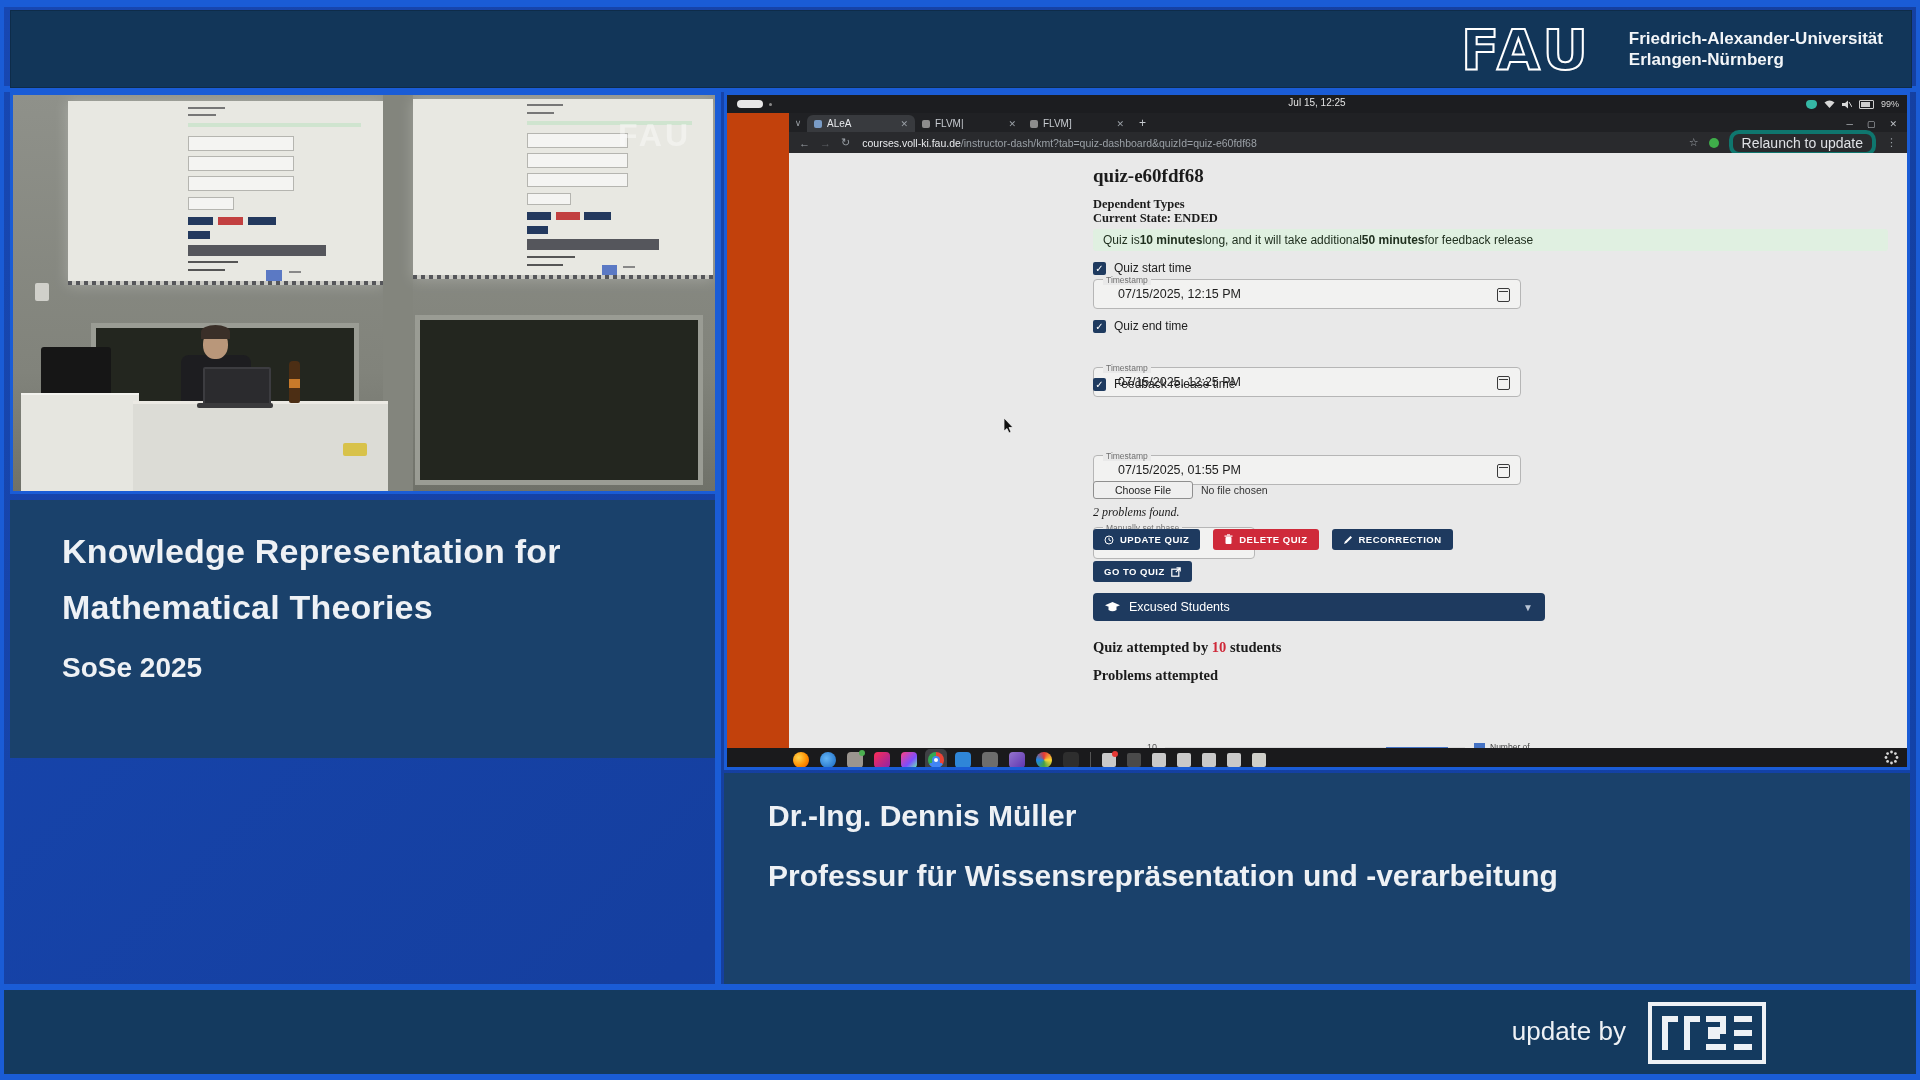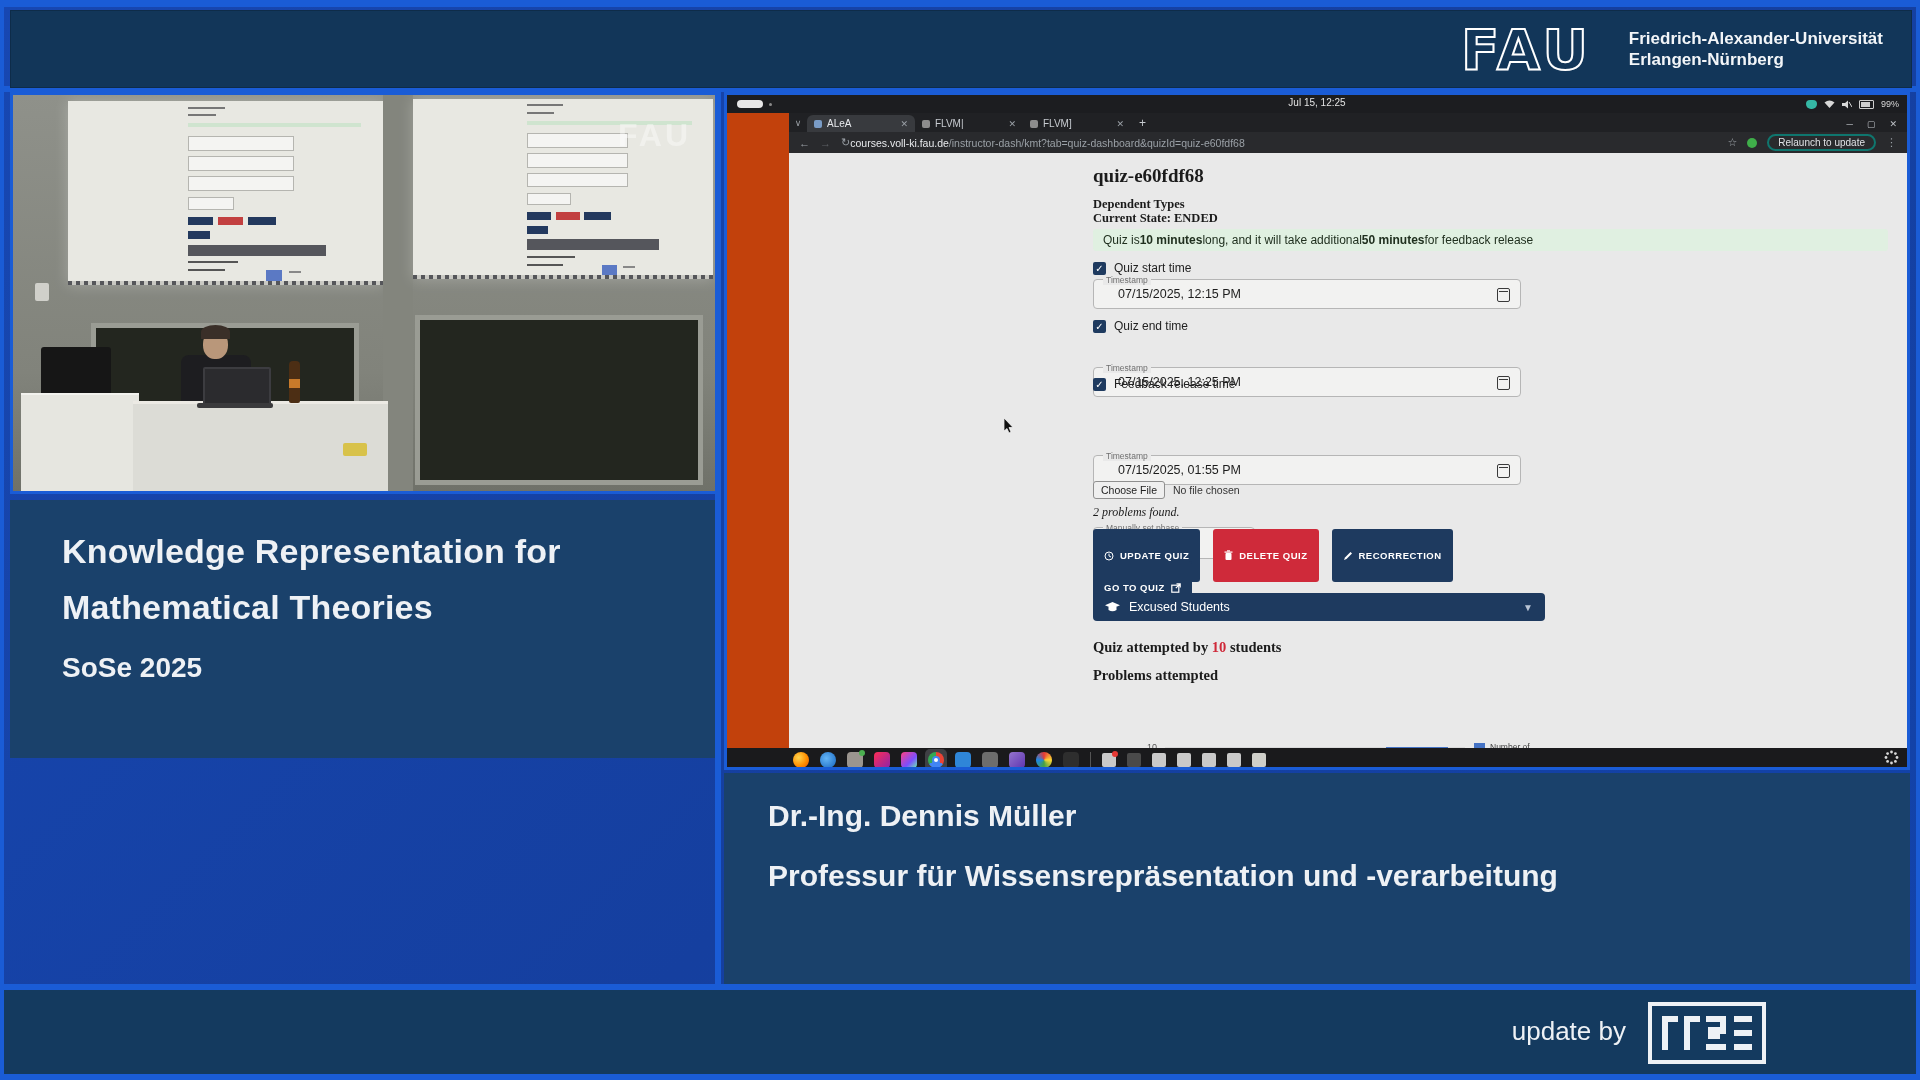--- a/index.html
+++ b/index.html
@@ -57,26 +57,26 @@
   .tab.active{background:#383a3e;color:#e8eaed;}
   .tab .fav{width:8px;height:8px;border-radius:2px;background:#7a9cc6;flex:none;}
   .tab .fav.gray{background:#8d8d8d;}
   .tab .tab-close{margin-left:auto;font-size:9px;color:#9aa0a6;}
   #tab-caret{width:18px;text-align:center;font-size:9px;color:#9aa0a6;height:17px;line-height:17px;}
   #new-tab-btn{font-size:12px;color:#c7cbd0;margin-left:8px;height:17px;line-height:17px;}
   #win-controls{margin-left:auto;display:flex;gap:14px;margin-right:10px;font-size:9px;color:#bdc1c6;height:17px;align-items:center;}
   #urlbar{left:0;top:19px;width:100%;height:21px;background:#292a2d;display:flex;align-items:center;color:#9aa0a6;font-size:11px;}
   #urlbar .nav{margin-left:10px;font-size:11px;}
   #urlbar .nav.dim{opacity:.45;}
-  #url-text{font-size:10.5px;white-space:nowrap;overflow:hidden;max-width:620px;}
+  #url-text{margin-left:12px;font-size:10.5px;white-space:nowrap;overflow:hidden;max-width:620px;}
   #url-text .domain{color:#e8eaed;}
   #url-text .path{color:#9aa0a6;}
   #urlbar-right{margin-left:auto;display:flex;align-items:center;gap:10px;margin-right:10px;}
   #ext-icon{width:10px;height:10px;border-radius:50%;background:#3fae4a;}
-  #relaunch-btn{border:2px solid #0f766e;border-radius:10px;padding:1px 9px;font-size:10px;color:#dfe1e5;}
+  #relaunch-btn{border:4px solid #0f766e;border-radius:10px;padding:1px 9px;font-size:14px;color:#dfe1e5;}
   
   #page{left:0;top:40px;width:1118px;height:595px;background:#e9e9e9;overflow:hidden;}
   #quiz-content{left:304px;top:0;width:800px;height:595px;font-family:"Liberation Sans",sans-serif;color:#1b1b1b;}
   .serif{font-family:"Liberation Serif","DejaVu Serif",serif;}
   #quiz-title{left:0;top:12px;font-size:19px;font-weight:bold;}
   #quiz-course{left:0;top:44px;font-size:12.5px;font-weight:bold;}
   #quiz-state{left:0;top:58px;font-size:12.5px;font-weight:bold;}
   #quiz-banner{left:0;top:76px;width:795px;height:22px;background:#e0f0e1;border-radius:3px;
     font-size:12px;color:#20301f;display:flex;align-items:center;padding-left:10px;box-sizing:border-box;}
   .cb-row{display:flex;align-items:center;gap:8px;height:14px;}
@@ -86,26 +86,26 @@
   .field .float{position:absolute;left:9px;top:-5px;font-size:8.5px;color:#6f6f6f;background:#e9e9e9;padding:0 3px;}
   .field .val{position:absolute;left:24px;top:7px;font-size:12.5px;color:#1d1d1d;}
   .cal{position:absolute;right:10px;top:8px;width:11px;height:12px;border:1.4px solid #3a3a3a;border-radius:2px;}
   .cal::before{content:"";position:absolute;left:1px;right:1px;top:2px;height:1.4px;background:#3a3a3a;}
   .row1{left:0;top:108px;} .f1{left:0;top:126px;}
   .row2{left:0;top:166px;} .f2{left:0;top:184px;}
   .row3{left:0;top:224px;} .f3{left:0;top:242px;}
   #phase-select{left:0;top:284px;width:162px;height:32px;}
   #phase-select .caret{position:absolute;right:10px;top:8px;color:#555;font-size:10px;}
   #file-row{left:0;top:328px;display:flex;align-items:center;gap:8px;}
-  #file-btn{border:1px solid #8f8f8f;background:#efefef;border-radius:3px;font-size:10.5px;padding:2px 7px;color:#222;}
+  #file-btn{border:1px solid #8f8f8f;background:#efefef;border-radius:3px;font-size:10.5px;padding:2px 21px;color:#222;}
   #file-status{font-size:10.5px;color:#333;}
   #problems-found{left:0;top:352px;font-size:12px;font-style:italic;}
   #btn-row{left:0;top:376px;display:flex;gap:13px;}
   .btn{height:21px;border-radius:3px;color:#fff;font-size:9.5px;font-weight:bold;letter-spacing:.5px;
-    display:flex;align-items:center;gap:6px;padding:16px 11px;}
+    display:flex;align-items:center;gap:6px;padding:0 11px;}
   .btn.navy{background:#1e3a5f;}
   .btn.red{background:#cf2a3a;}
   #goto-row{left:0;top:408px;display:flex;}
   #excused-bar{left:0;top:440px;width:452px;height:28px;background:#1e3a5f;border-radius:4px;color:#fff;
     display:flex;align-items:center;gap:9px;padding:0 12px;box-sizing:border-box;font-size:12.5px;}
   #excused-caret{margin-left:auto;color:#b9c4d4;font-size:10px;}
   #attempted-line{left:0;top:486px;font-size:14.5px;font-weight:bold;}
   #attempted-line .red10{color:#cf2a3a;}
   #problems-attempted{left:0;top:514px;font-size:14.5px;font-weight:bold;}
   

